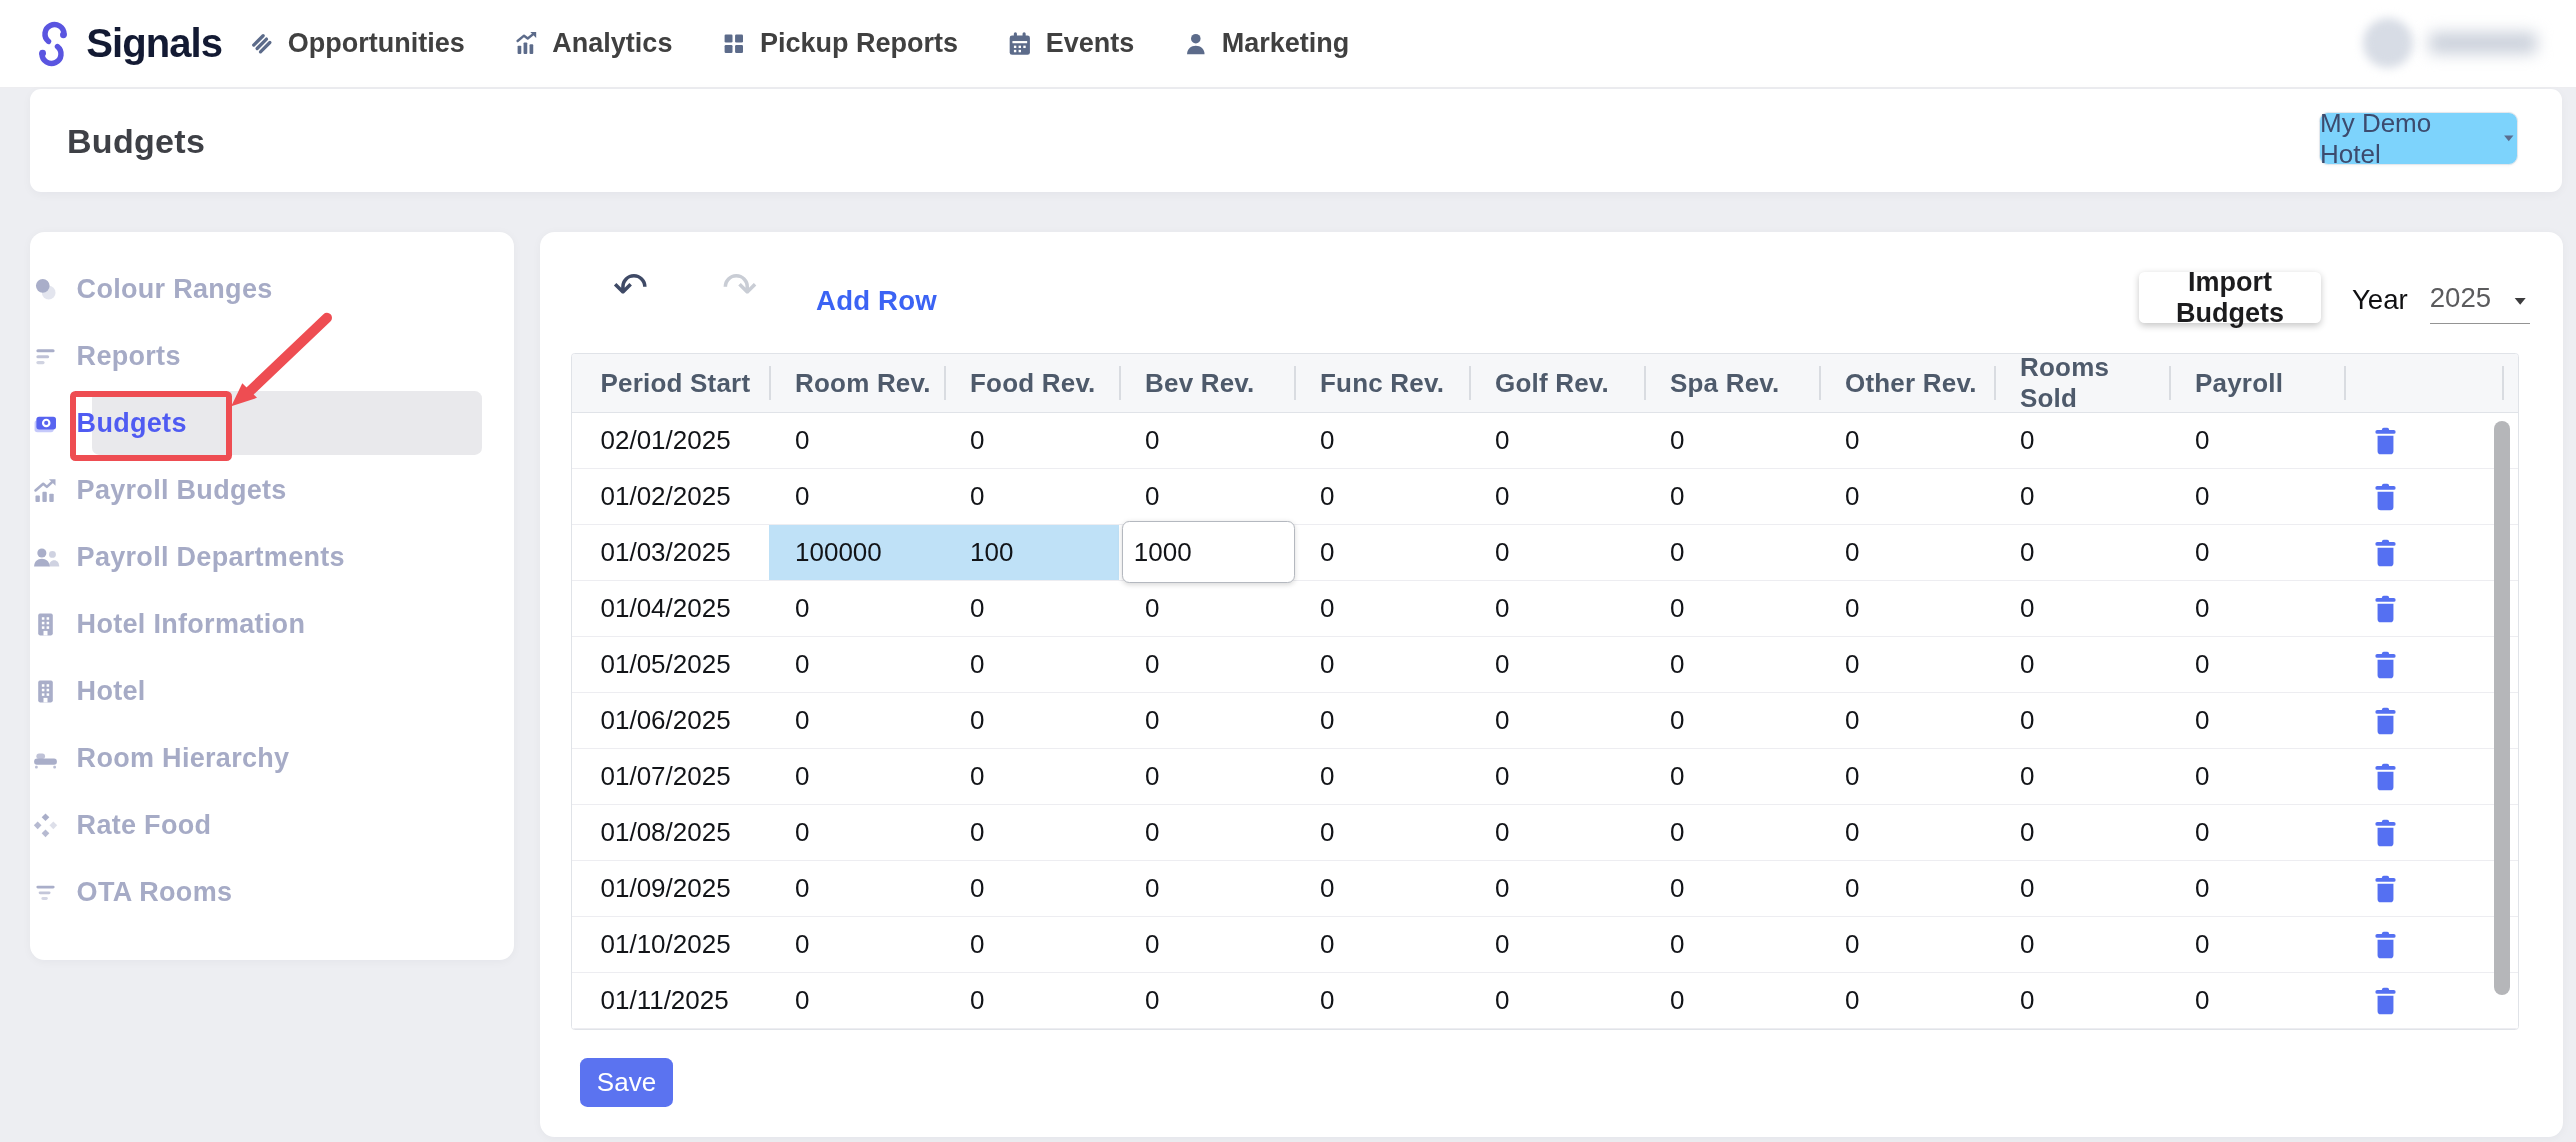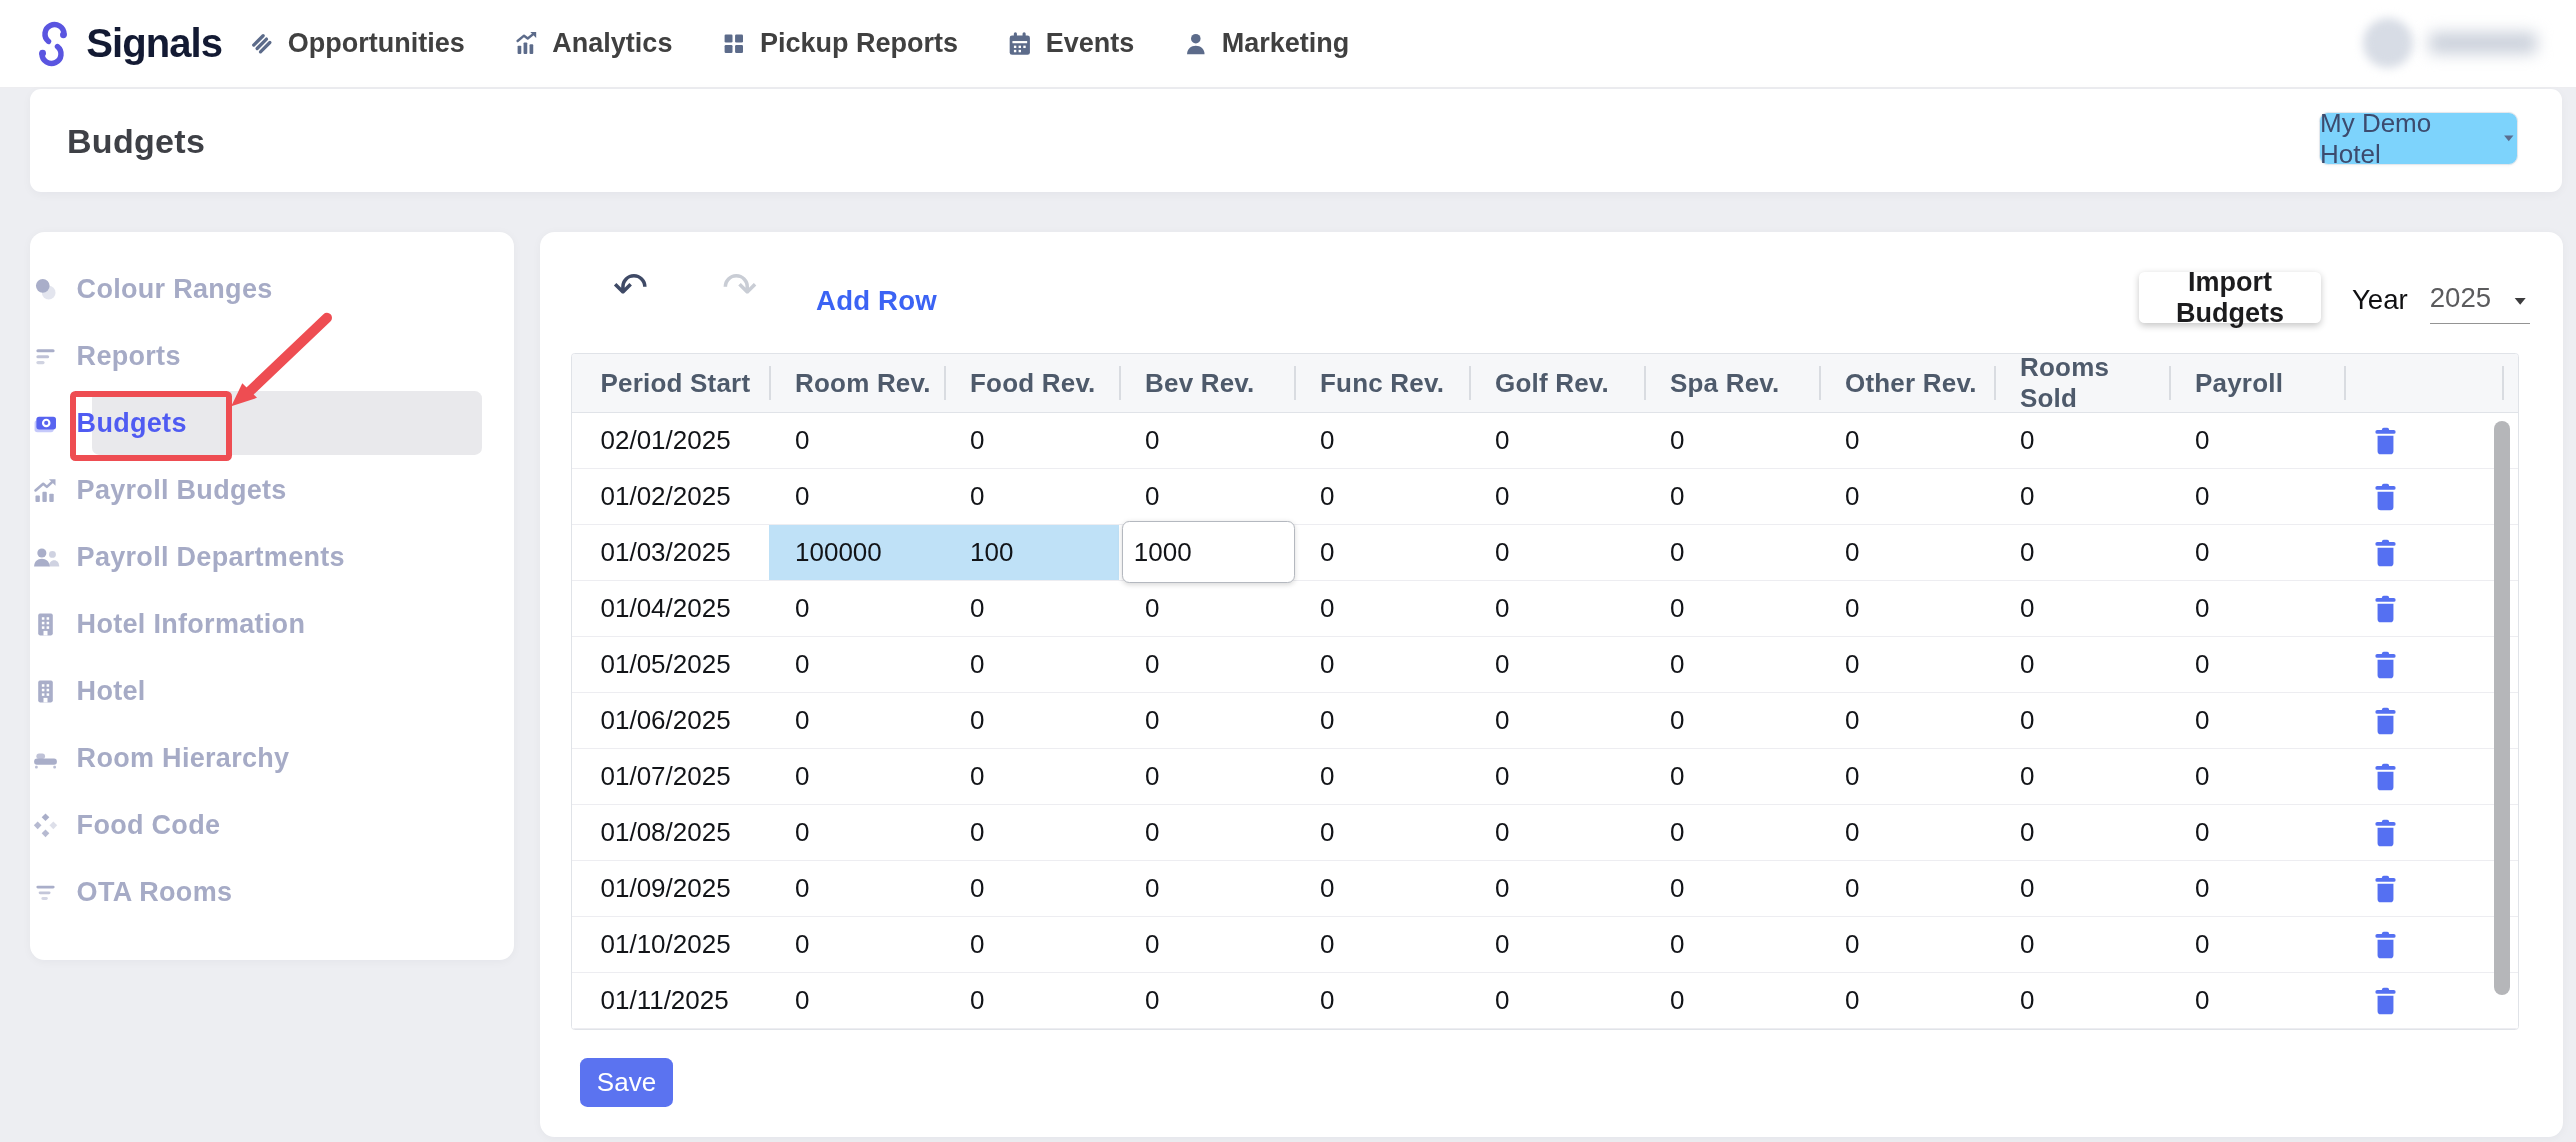--- a/index.html
+++ b/index.html
@@ -292,21 +292,21 @@
         </div>
         <div class="side-item">
           <span class="sico">
             <svg viewBox="0 0 34 34" fill="currentColor">
               <path d="M17 3.8l4.2 4.2L17 12.2l-4.2-4.2z"></path>
               <path d="M8.4 12.6l4.2 4.2-4.2 4.2-4.2-4.2z" opacity=".85"></path>
               <path d="M25.6 12.6l4.2 4.2-4.2 4.2-4.2-4.2z" opacity=".4"></path>
               <path d="M17 21.4l4.2 4.2L17 29.8l-4.2-4.2z" opacity=".85"></path>
             </svg>
           </span>
-          <span class="lbl">Food Code</span>
+          <span class="lbl">Rate Food</span>
         </div>
         <div class="side-item">
           <span class="sico">
             <svg viewBox="0 0 34 34" fill="currentColor">
               <rect x="7" y="9.5" width="20" height="3.2" rx="1.6"></rect>
               <rect x="9.5" y="15.8" width="13" height="3.2" rx="1.6" opacity=".7"></rect>
               <rect x="12.5" y="22" width="7" height="3.2" rx="1.6" opacity=".5"></rect>
             </svg>
           </span>
           <span class="lbl">OTA Rooms</span>

